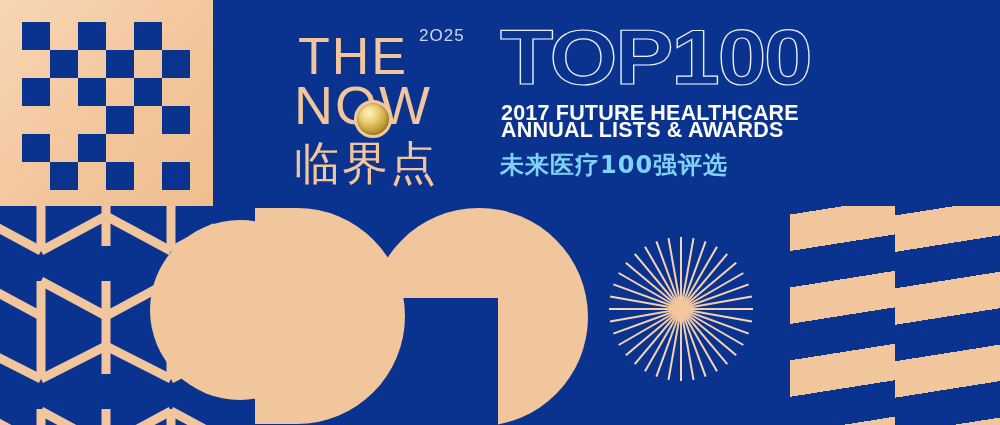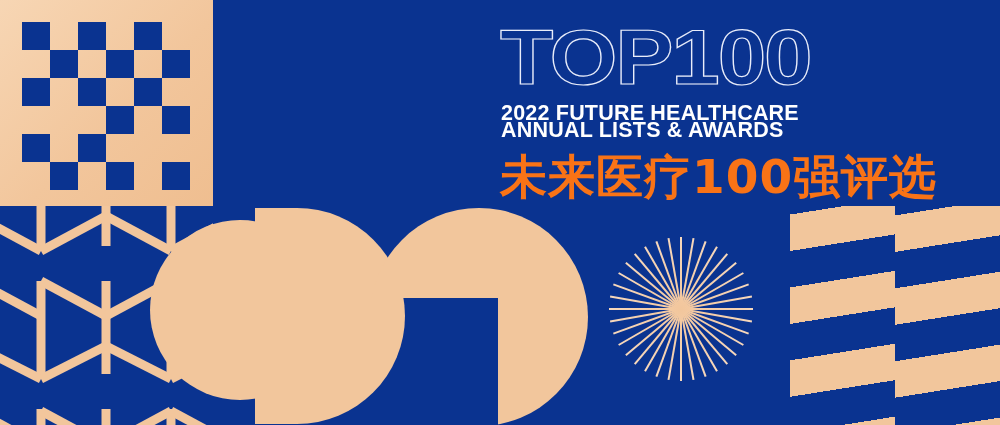--- a/index.html
+++ b/index.html
@@ -119,21 +119,21 @@
     transform:scaleX(1.12);transform-origin:0 0;
   }
   #sub-en1,#sub-en2{
     position:absolute;color:#FFFFFF;font-weight:700;
     font-size:21.5px;letter-spacing:.2px;line-height:1;white-space:nowrap;
   }
   #sub-en1{left:1px;top:83px;}
   #sub-en2{left:1px;top:100px;}
   #sub-cn{
     position:absolute;left:0px;top:133px;
-    color:#f97316;font-weight:700;font-size:47px;letter-spacing:1px;
+    color:#7dd3fc;font-weight:700;font-size:24px;letter-spacing:1px;
     line-height:1;white-space:nowrap;
     font-family:"DejaVu Sans",sans-serif;
     text-align:right;
   }
 </style>
 </head>
 <body>
 
 <div class="banner">
 
@@ -270,21 +270,28 @@
 
   <div class="layer" id="stripes">
     <div class="panel a">
         <div class="inner"></div>
       </div>
     <div class="panel b">
         <div class="inner"></div>
       </div>
   </div>
 
+  <div class="layer" id="logo">
+    <div class="word" id="logo-the">THE</div>
+    <div id="logo-year">2O25</div>
+    <div class="word" id="logo-now">NOW</div>
+    <div id="logo-orb"></div>
+    <div class="word" id="logo-cn">临界点</div>
+  </div>
 
   <div class="layer" id="headline">
     <div id="top100">TOP100</div>
-    <div id="sub-en1">2022 FUTURE HEALTHCARE</div>
+    <div id="sub-en1">2017 FUTURE HEALTHCARE</div>
     <div id="sub-en2">ANNUAL LISTS &amp; AWARDS</div>
     <div id="sub-cn">未来医疗100强评选</div>
   </div>
 
 </div>
 
 </body></html>

